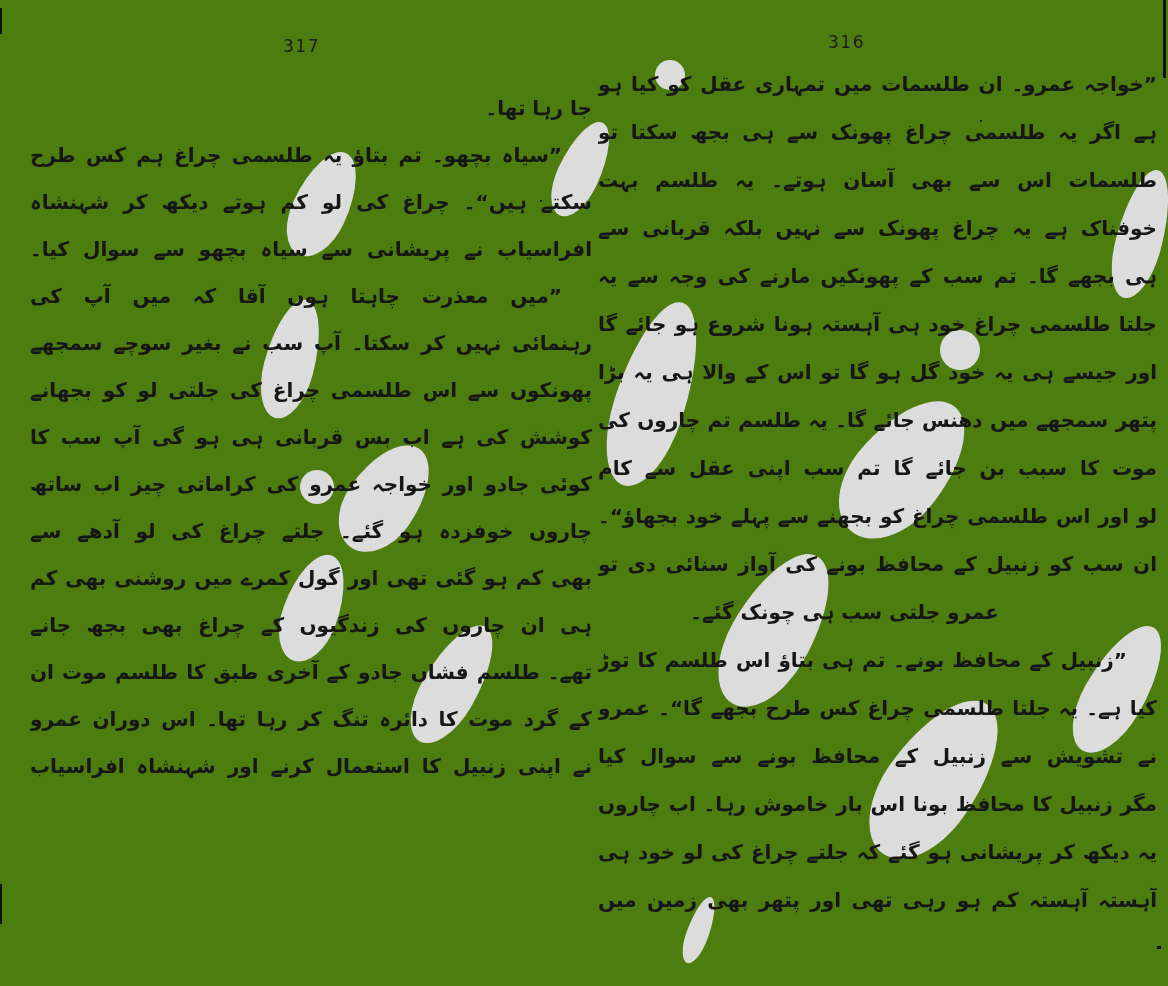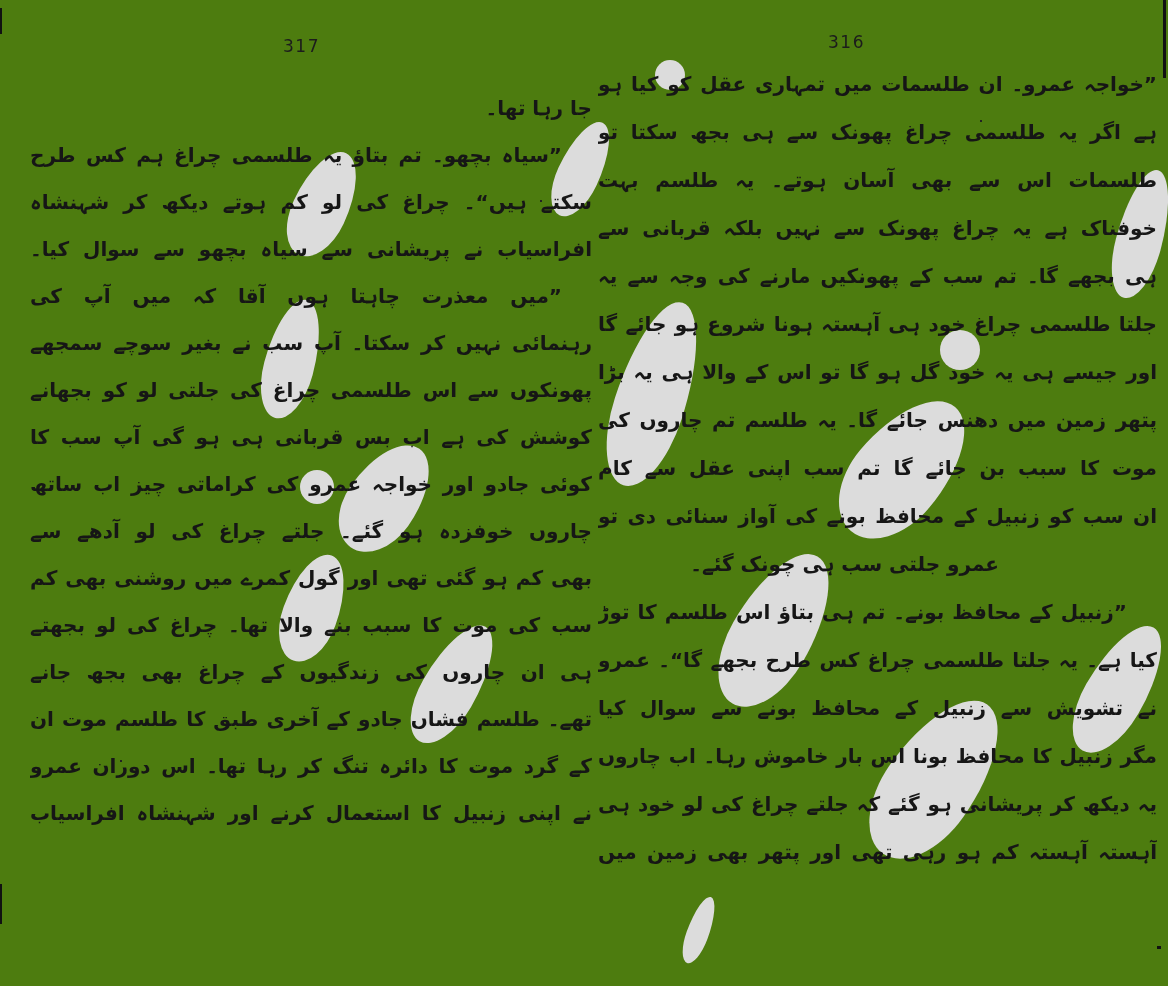--- a/index.html
+++ b/index.html
@@ -95,37 +95,37 @@
       <div class="line indent">”سیاہ بچھو۔ تم بتاؤ یہ طلسمی چراغ ہم کس طرح بجھا</div>
       <div class="line">سکتے ہیں“۔ چراغ کی لو کم ہوتے دیکھ کر شہنشاہ</div>
       <div class="line">افراسیاب نے پریشانی سے سیاہ بچھو سے سوال کیا۔</div>
       <div class="line indent">”میں معذرت چاہتا ہوں آقا کہ میں آپ کی</div>
       <div class="line">رہنمائی نہیں کر سکتا۔ آپ سب نے بغیر سوچے سمجھے</div>
       <div class="line">پھونکوں سے اس طلسمی چراغ کی جلتی لو کو بجھانے کی</div>
       <div class="line">کوشش کی ہے اب بس قربانی ہی ہو گی آپ سب کا</div>
       <div class="line">کوئی جادو اور خواجہ عمرو کی کراماتی چیز اب ساتھ نہیں</div>
       <div class="line">چاروں خوفزدہ ہو گئے۔ جلتے چراغ کی لو آدھے سے</div>
       <div class="line">بھی کم ہو گئی تھی اور گول کمرے میں روشنی بھی کم ہو</div>
-      <div class="line">سب کی موت کا سبب بنے والا تھا۔ چراغ کی لو بجھتے</div>
       <div class="line">ہی ان چاروں کی زندگیوں کے چراغ بھی بجھ جانے</div>
       <div class="line">تھے۔ طلسم فشاں جادو کے آخری طبق کا طلسم موت ان</div>
       <div class="line">کے گرد موت کا دائرہ تنگ کر رہا تھا۔ اس دوران عمرو</div>
       <div class="line">نے اپنی زنبیل کا استعمال کرنے اور شہنشاہ افراسیاب</div>
     </div>
 
   <div class="text-col col-right" lang="ur" dir="rtl">
       <div class="line">”خواجہ عمرو۔ ان طلسمات میں تمہاری عقل کو کیا ہو گیا</div>
       <div class="line">ہے اگر یہ طلسمی چراغ پھونک سے ہی بجھ سکتا تو پچھلے</div>
       <div class="line">طلسمات اس سے بھی آسان ہوتے۔ یہ طلسم بہت</div>
       <div class="line">خوفناک ہے یہ چراغ پھونک سے نہیں بلکہ قربانی سے</div>
       <div class="line">ہی بجھے گا۔ تم سب کے پھونکیں مارنے کی وجہ سے یہ</div>
       <div class="line">جلتا طلسمی چراغ خود ہی آہستہ ہونا شروع ہو جائے گا</div>
       <div class="line">اور جیسے ہی یہ خود گل ہو گا تو اس کے والا ہی یہ بڑا</div>
-      <div class="line">پتھر زمین میں دھنس جائے گا۔ یہ طلسم تم چاروں کی</div>
+      <div class="line">پتھر سمجھے میں دھنس جائے گا۔ یہ طلسم تم چاروں کی</div>
       <div class="line">موت کا سبب بن جائے گا تم سب اپنی عقل سے کام</div>
+      <div class="line">لو اور اس طلسمی چراغ کو بجھنے سے پہلے خود بجھاؤ“۔</div>
       <div class="line">ان سب کو زنبیل کے محافظ بونے کی آواز سنائی دی تو</div>
       <div class="line bigindent short">عمرو جلتی سب ہی چونک گئے۔</div>
       <div class="line indent">”زنبیل کے محافظ بونے۔ تم ہی بتاؤ اس طلسم کا توڑ</div>
       <div class="line">کیا ہے۔ یہ جلتا طلسمی چراغ کس طرح بجھے گا“۔ عمرو</div>
       <div class="line">نے تشویش سے زنبیل کے محافظ بونے سے سوال کیا</div>
       <div class="line">مگر زنبیل کا محافظ بونا اس بار خاموش رہا۔ اب چاروں</div>
       <div class="line">یہ دیکھ کر پریشانی ہو گئے کہ جلتے چراغ کی لو خود ہی</div>
       <div class="line">آہستہ آہستہ کم ہو رہی تھی اور پتھر بھی زمین میں دھنستا</div>
     </div>
 

